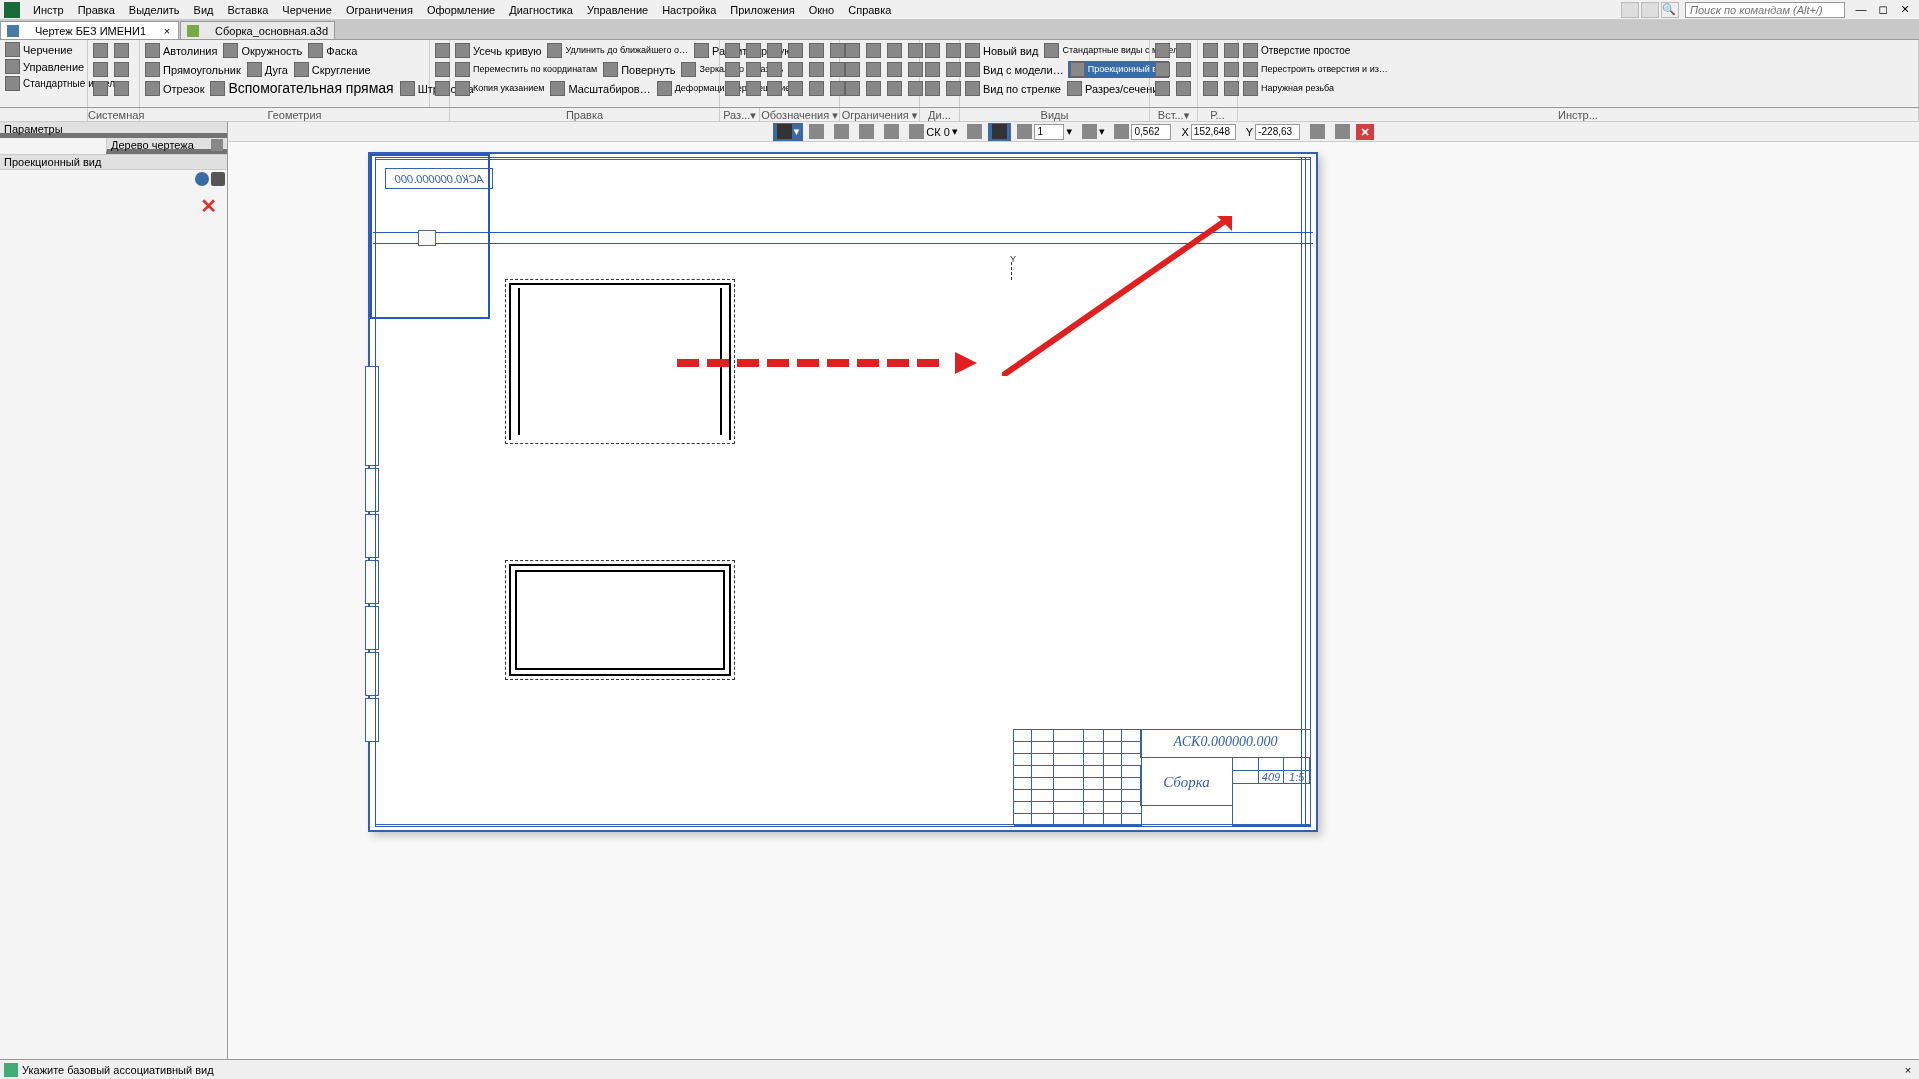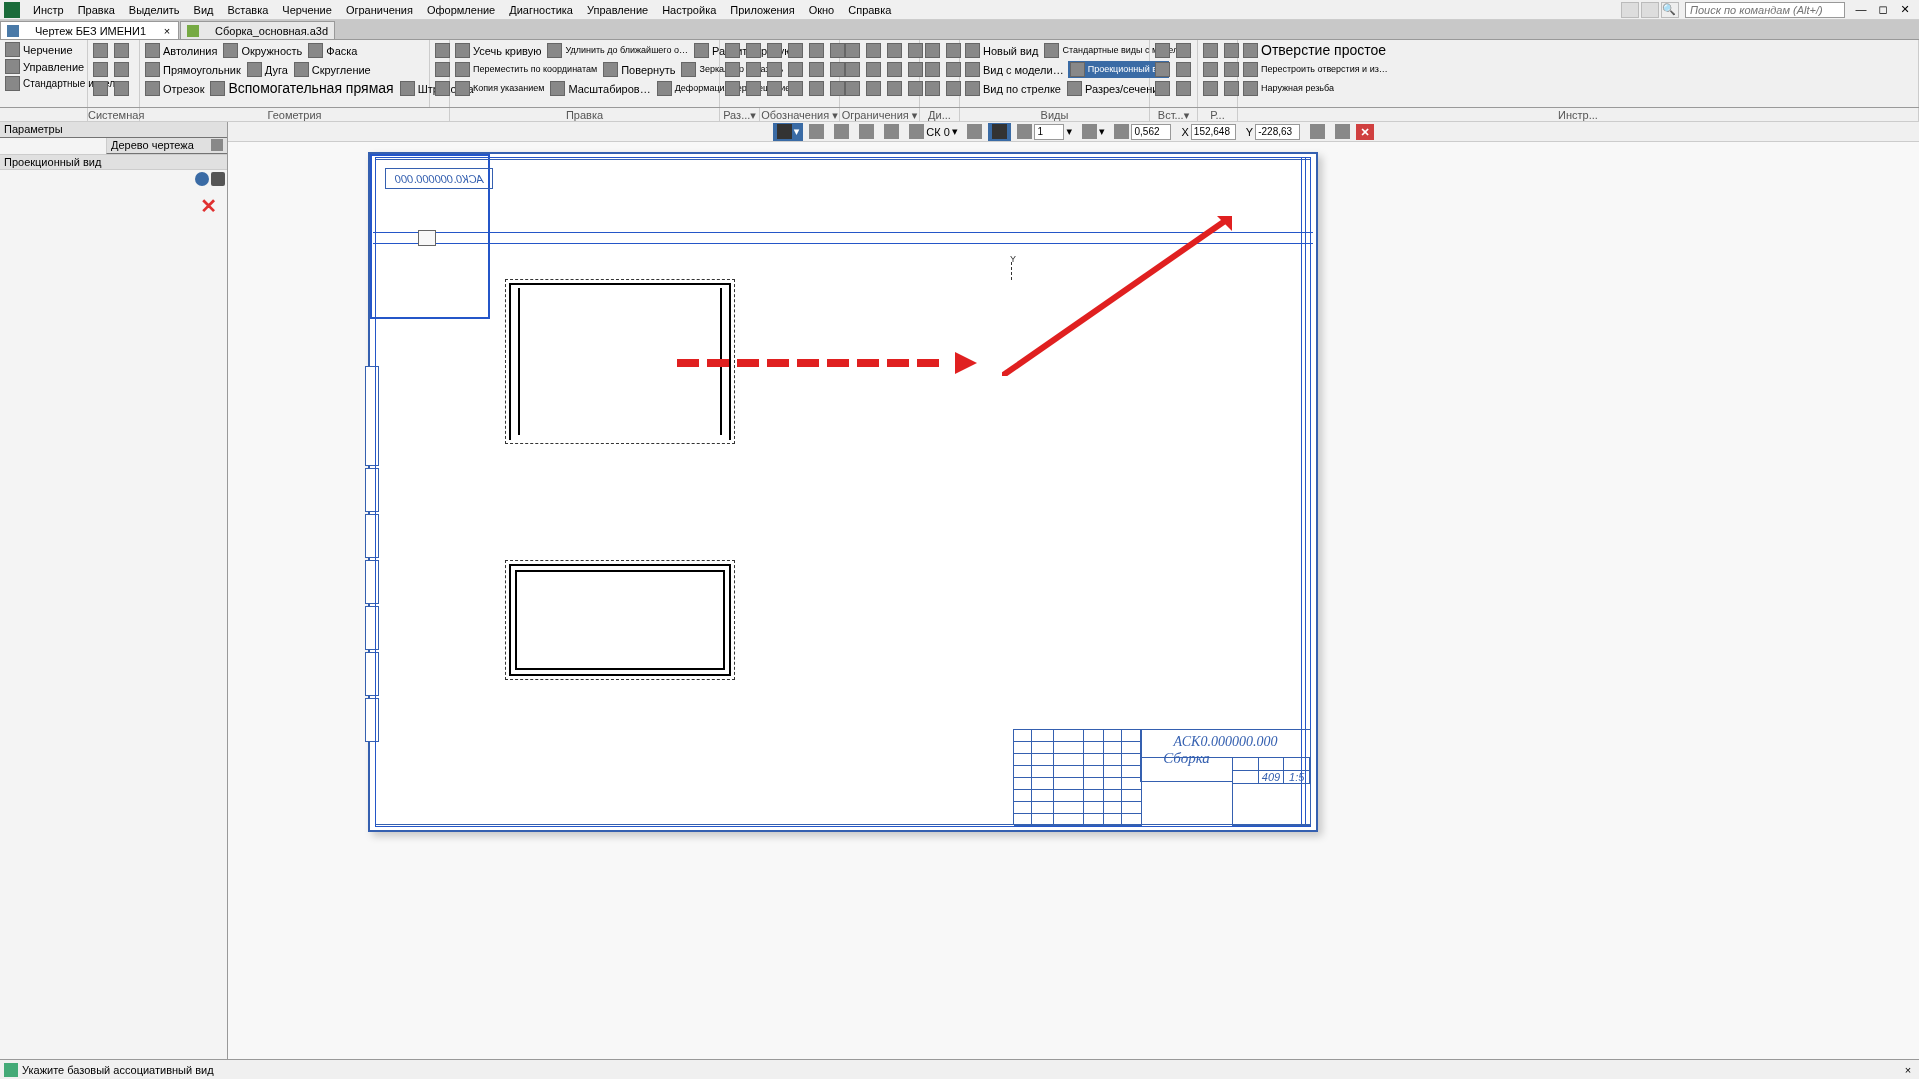--- a/index.html
+++ b/index.html
@@ -18,21 +18,21 @@
 .tab .close { width:10px; text-align:center; cursor:pointer; }
 .ribbon { height:68px; background:#f0f0f0; display:flex; border-bottom:1px solid #999; position:relative; }
 .rgroup { border-right:1px solid #ccc; padding:1px 3px; display:flex; flex-direction:column; position:relative; }
 .rrow { display:flex; align-items:center; gap:2px; height:19px; }
 .rbtn { display:flex; align-items:center; gap:3px; padding:1px 2px; cursor:pointer; white-space:nowrap; }
 .rbtn .ico { width:15px; height:15px; background:#888; border:1px solid #666; flex-shrink:0; }
 .rbtn.highlighted { background:#3a6ba5; color:#fff; }
 .rlabels { height:14px; background:#f0f0f0; display:flex; border-bottom:1px solid #ccc; font-size:9px; color:#555; }
 .rlabels span { border-right:1px solid #ccc; text-align:center; padding-top:1px; }
 .leftpanel { position:absolute; left:0; top:122px; width:228px; bottom:20px; background:#f4f4f4; border-right:1px solid #999; }
-.leftpanel .hdr { height:16px; background:#e0e0e0; border-bottom:1px solid #737373; padding:1px 4px; font-size:10px; display:flex; }
+.leftpanel .hdr { height:16px; background:#e0e0e0; border-bottom:5px solid #737373; padding:1px 4px; font-size:10px; display:flex; }
 .leftpanel .hdr span { flex:1; }
 .leftpanel .hdr .gear { width:12px; height:12px; background:#888; }
 .leftpanel .tree-hdr { height:16px; background:#e0e0e0; border-top:1px solid #ccc; border-bottom:1px solid #ccc; padding:1px 4px; font-size:10px;}
 .leftpanel .toolbar { height:18px; display:flex; justify-content:flex-end; gap:2px; padding:2px; }
 .leftpanel .toolbar .tico { width:14px; height:14px; background:#555; border-radius:2px; }
 .leftpanel .red-x { color:#e03030; font-size:20px; font-weight:bold; text-align:right; padding:6px 10px; }
 .contextbar { position:absolute; top:122px; left:228px; right:0; height:20px; background:#f0f0f0; border-bottom:1px solid #ccc; display:flex; justify-content:center; align-items:center; gap:2px; }
 .contextbar .cb-item { height:18px; display:flex; align-items:center; padding:0 3px; border:1px solid transparent; gap:2px; }
 .contextbar .cb-item.active { background:#3a6ba5; color:#fff; }
 .contextbar .cb-ico { width:15px; height:15px; background:#888; }
@@ -59,21 +59,21 @@
 .v3 .mid-box { position:absolute; top:76px; left:48px; width:18px; height:16px; border:1px solid #666; background:#f8f8f8; }
 .axis-y { position:absolute; left:640px; top:100px; font-size:9px; color:#333; }
 .axis-line { position:absolute; left:641px; top:108px; width:1px; height:18px; border-left:1px dashed #333; }
 .red-dashed-arrow { position:absolute; top:202px; left:307px; width:290px; height:14px; }
 .dash { position:absolute; top:3px; width:22px; height:8px; background:#e02020; }
 .arrowhead { position:absolute; right:-10px; top:-4px; width:0; height:0; border-left:22px solid #e02020; border-top:11px solid transparent; border-bottom:11px solid transparent; }
 .red-line-annot { position:absolute; top:-140px; right:-265px; width:230px; height:160px; }
 .red-line-annot svg { position:absolute; inset:0; }
 .titleblock { position:absolute; right:5px; bottom:5px; width:298px; height:96px; border:1px solid #3560b0; }
 .titleblock .big { position:absolute; right:0; top:0; width:170px; height:28px; border-left:1px solid #3560b0; border-bottom:1px solid #3560b0; text-align:center; font-style:italic; color:#3560b0; font-family:"Times New Roman",serif; font-size:14px; padding-top:4px;}
-.titleblock .big2 { position:absolute; right:78px; top:12px; width:92px; height:40px; border-left:1px solid #3560b0; border-bottom:1px solid #3560b0; text-align:center; font-style:italic; color:#3560b0; font-family:"Times New Roman",serif; font-size:15px; padding-top:8px;}
+.titleblock .big2 { position:absolute; right:78px; top:36px; width:92px; height:40px; border-left:1px solid #3560b0; border-bottom:1px solid #3560b0; text-align:center; font-style:italic; color:#3560b0; font-family:"Times New Roman",serif; font-size:15px; padding-top:8px;}
 .titleblock .grid-left { position:absolute; left:0; top:0; bottom:0; width:128px; }
 .titleblock .grid-left .r { height:12px; border-bottom:1px solid #3560b0; display:flex; }
 .titleblock .grid-left .r .c { border-right:1px solid #3560b0; height:100%; }
 .titleblock .sm { position:absolute; right:0; top:28px; width:78px; height:68px; border-left:1px solid #3560b0; }
 .titleblock .sm .sr { height:13px; border-bottom:1px solid #3560b0; display:flex; font-size:8px; color:#3560b0; font-style:italic; }
 .titleblock .sm .sr span { flex:1; text-align:center; border-right:1px solid #3560b0; }
 .statusbar { position:absolute; bottom:0; left:0; right:0; height:20px; background:#f0f0f0; border-top:1px solid #999; display:flex; align-items:center; padding:0 4px; font-size:10px; }
 .statusbar .sico { width:14px; height:14px; background:#4a7; margin-right:4px; }
 .statusbar .close-s { margin-left:auto; width:14px; text-align:center; cursor:pointer; }
 .watermark { position:absolute; right:10px; bottom:28px; width:130px; height:70px; opacity:0.6; display:flex; align-items:center; justify-content:center; }
@@ -481,21 +481,21 @@
         </div>
         <div class="rbtn">
           <div class="ico"></div>
         </div>
       </div>
   </div>
   <div class="rgroup" style="flex:1">
     <div class="rrow">
         <div class="rbtn">
           <div class="ico"></div>
-          <span style="font-size:14px;line-height:9px">Отверстие простое</span>
+          <span style="font-size:10px;line-height:9px">Отверстие простое</span>
         </div>
       </div>
     <div class="rrow">
         <div class="rbtn">
           <div class="ico"></div>
           <span style="font-size:9px;line-height:9px">Перестроить отверстия и из…</span>
         </div>
       </div>
     <div class="rrow">
         <div class="rbtn">

